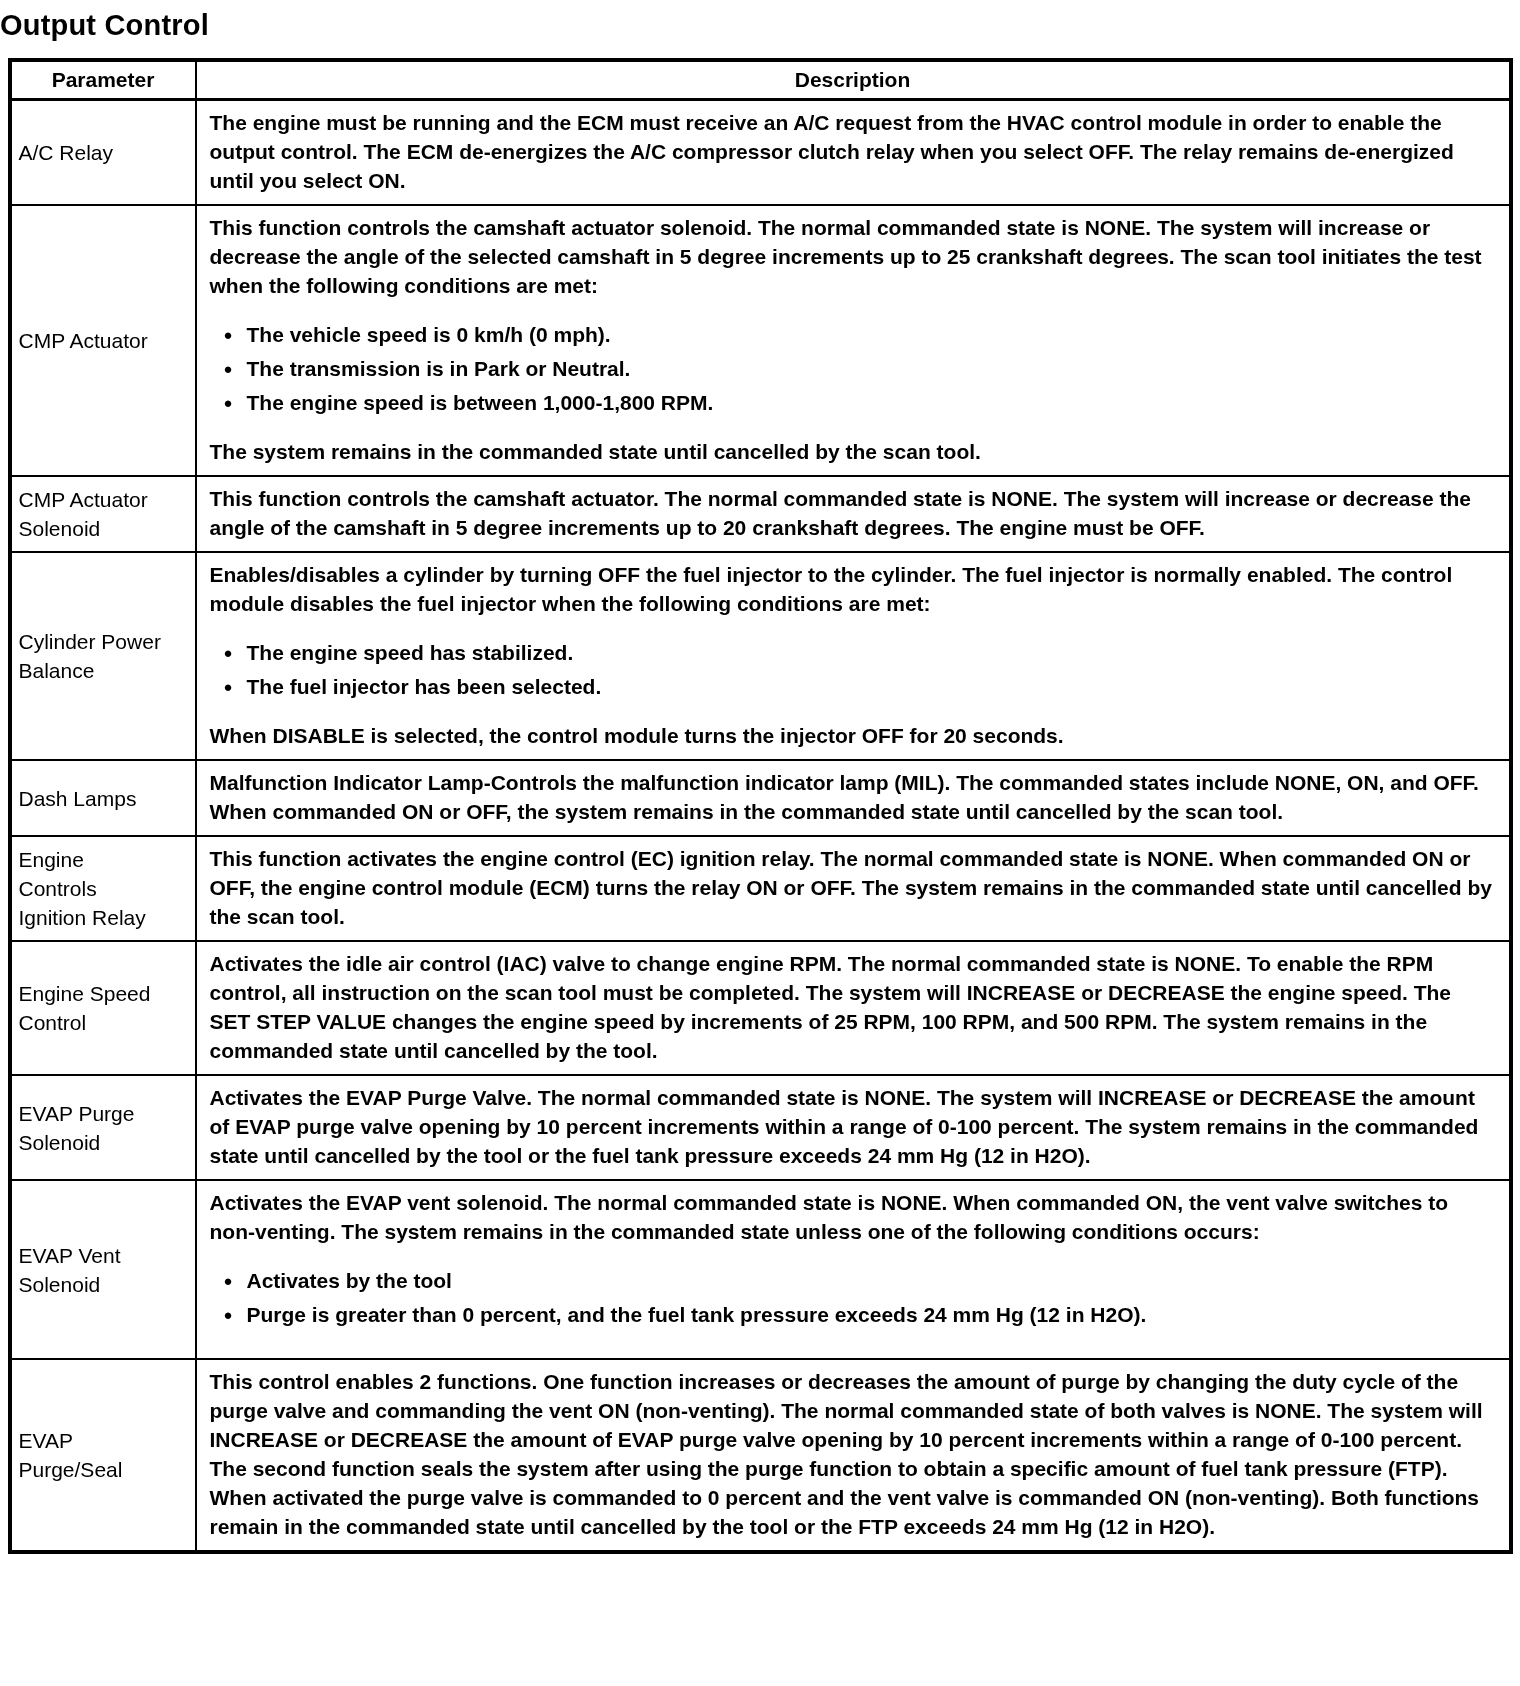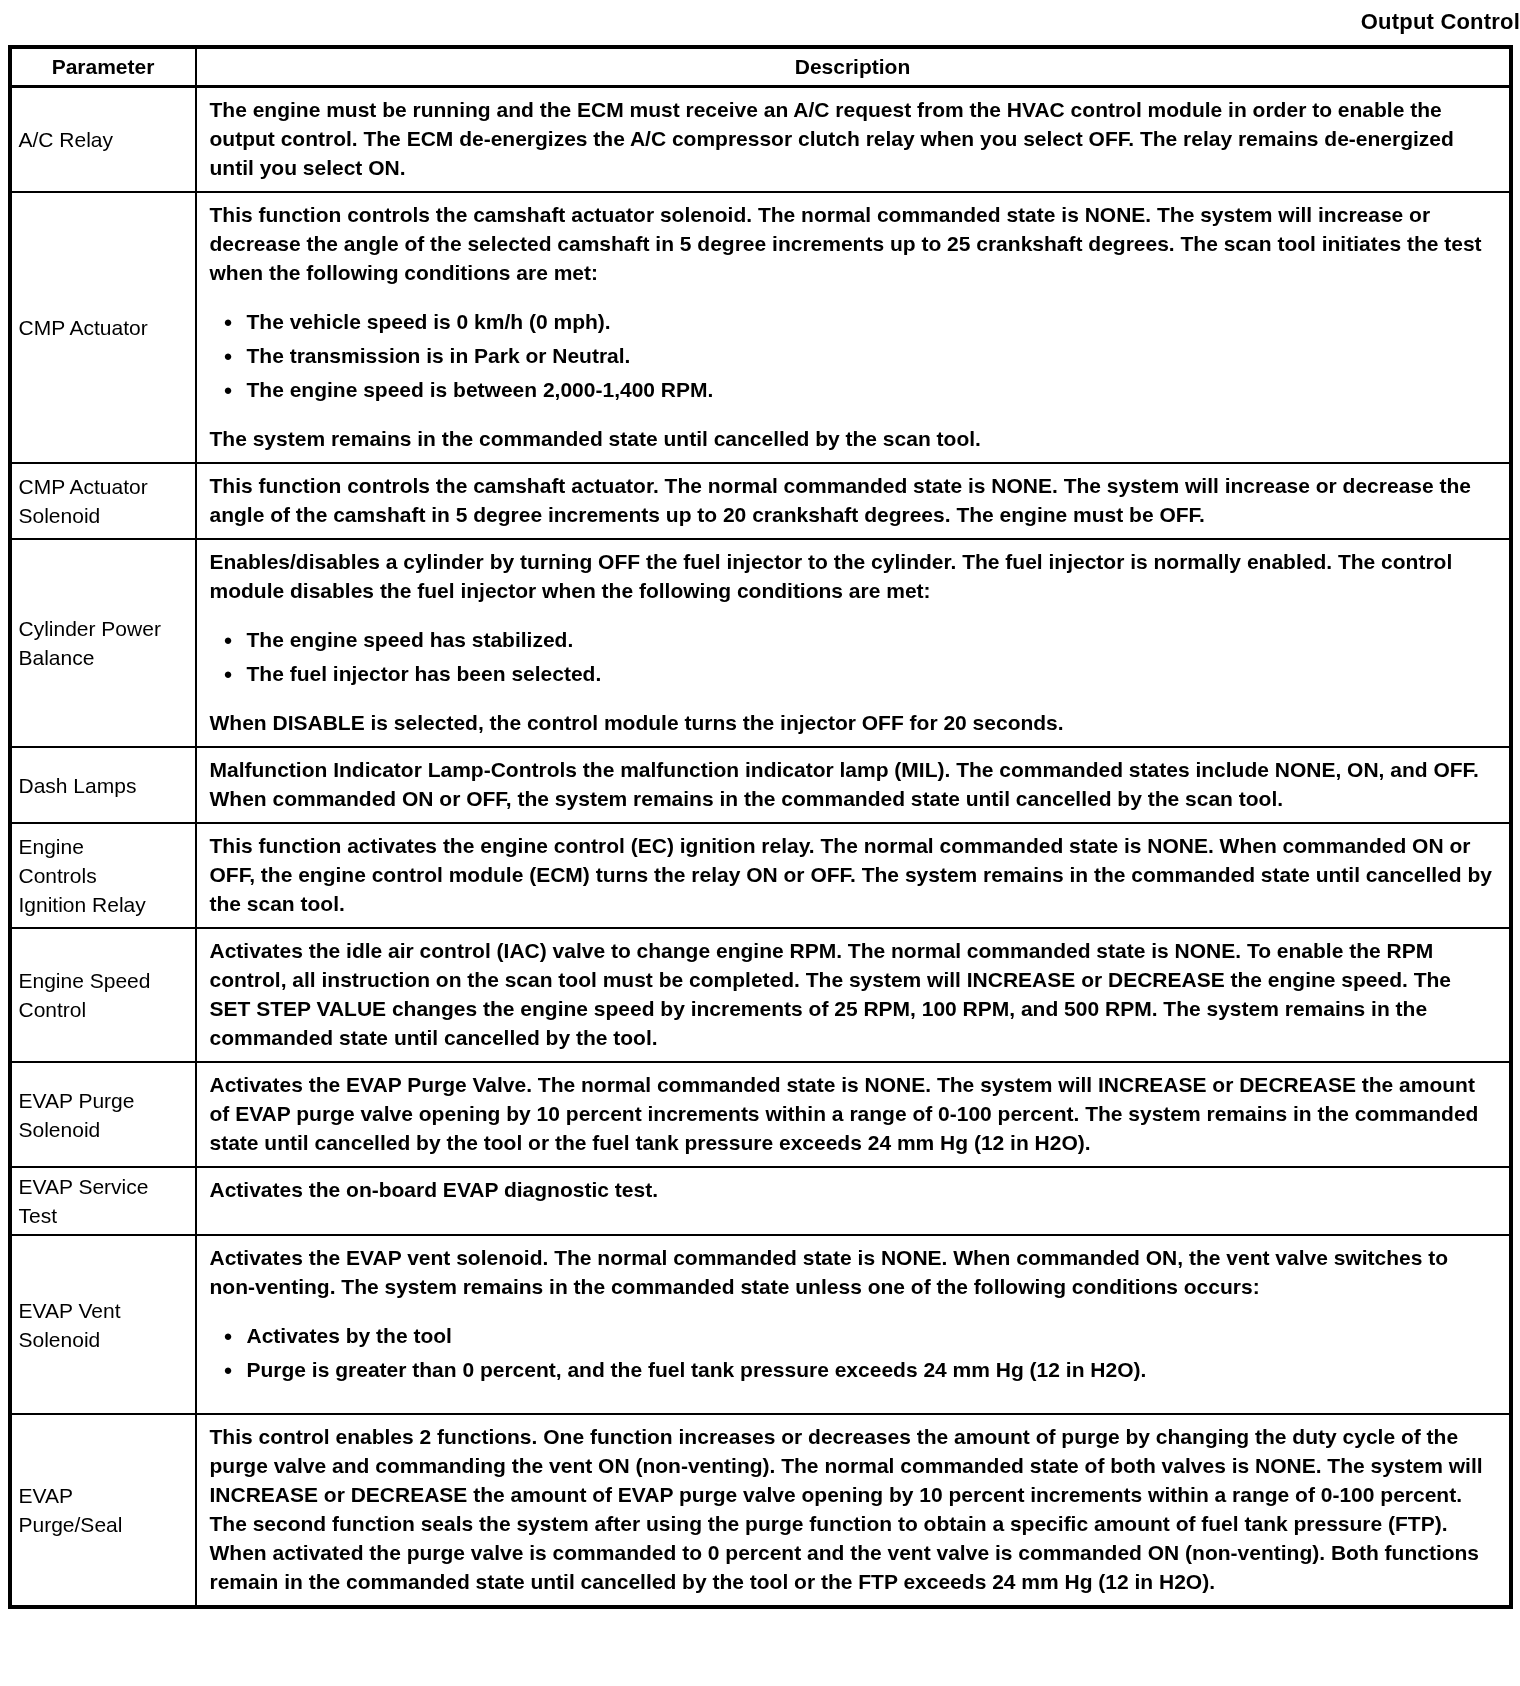--- a/index.html
+++ b/index.html
@@ -6,24 +6,24 @@
     margin: 0;
     padding: 0;
     background: #ffffff;
     width: 1520px;
     height: 1686px;
     overflow: hidden;
     font-family: "Liberation Sans", sans-serif;
     color: #000000;
   }
   .page-title {
-    text-align: right;
-    font-size: 22px;
+    text-align: left;
+    font-size: 29px;
     font-weight: bold;
-    margin: 9px 0 10px 0;
+    margin: 9px 0 16px 0;
     letter-spacing: 0.2px;
   }
   table.oc-table {
     border-collapse: collapse;
     table-layout: fixed;
     width: 1505px;
     margin: 0 auto;
     border: 4px solid #000;
   }
   col.param-col { width: 186px; }
@@ -97,21 +97,21 @@
           <p>The engine must be running and the ECM must receive an A/C request from the HVAC control module in order to enable the output control. The ECM de-energizes the A/C compressor clutch relay when you select OFF. The relay remains de-energized until you select ON.</p>
         </td>
       </tr>
       <tr>
         <td class="param-cell">CMP Actuator</td>
         <td class="desc-cell">
           <p>This function controls the camshaft actuator solenoid. The normal commanded state is NONE. The system will increase or decrease the angle of the selected camshaft in 5 degree increments up to 25 crankshaft degrees. The scan tool initiates the test when the following conditions are met:</p>
           <ul>
             <li><span class="bullet">●</span><span>The vehicle speed is 0 km/h (0 mph).</span></li>
             <li><span class="bullet">●</span><span>The transmission is in Park or Neutral.</span></li>
-            <li><span class="bullet">●</span><span>The engine speed is between 2,000-1,400 RPM.</span></li>
+            <li><span class="bullet">●</span><span>The engine speed is between 1,000-1,800 RPM.</span></li>
           </ul>
           <p>The system remains in the commanded state until cancelled by the scan tool.</p>
         </td>
       </tr>
       <tr>
         <td class="param-cell">CMP Actuator
 Solenoid</td>
         <td class="desc-cell">
           <p>This function controls the camshaft actuator. The normal commanded state is NONE. The system will increase or decrease the angle of the camshaft in 5 degree increments up to 20 crankshaft degrees. The engine must be OFF.</p>
         </td>
@@ -150,27 +150,20 @@
         </td>
       </tr>
       <tr>
         <td class="param-cell">EVAP Purge
 Solenoid</td>
         <td class="desc-cell">
           <p>Activates the EVAP Purge Valve. The normal commanded state is NONE. The system will INCREASE or DECREASE the amount of EVAP purge valve opening by 10 percent increments within a range of 0-100 percent. The system remains in the commanded state until cancelled by the tool or the fuel tank pressure exceeds 24 mm Hg (12 in H2O).</p>
         </td>
       </tr>
       <tr>
-        <td class="param-cell">EVAP Service
-Test</td>
-        <td class="desc-cell">
-          <p>Activates the on-board EVAP diagnostic test.</p>
-        </td>
-      </tr>
-      <tr>
         <td class="param-cell">EVAP Vent
 Solenoid</td>
         <td class="desc-cell">
           <p>Activates the EVAP vent solenoid. The normal commanded state is NONE. When commanded ON, the vent valve switches to non-venting. The system remains in the commanded state unless one of the following conditions occurs:</p>
           <ul>
             <li><span class="bullet">●</span><span>Activates by the tool</span></li>
             <li><span class="bullet">●</span><span>Purge is greater than 0 percent, and the fuel tank pressure exceeds 24 mm Hg (12 in H2O).</span></li>
           </ul>
         </td>
       </tr>

